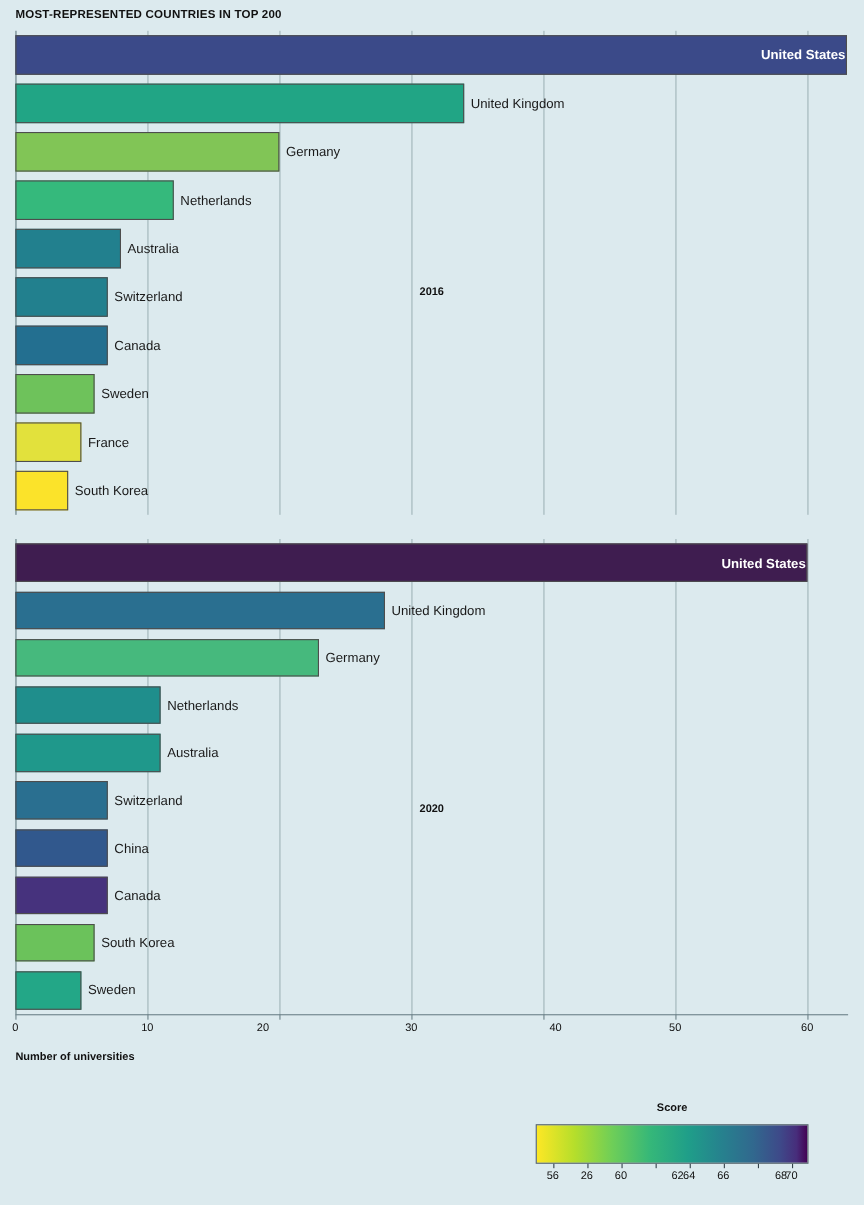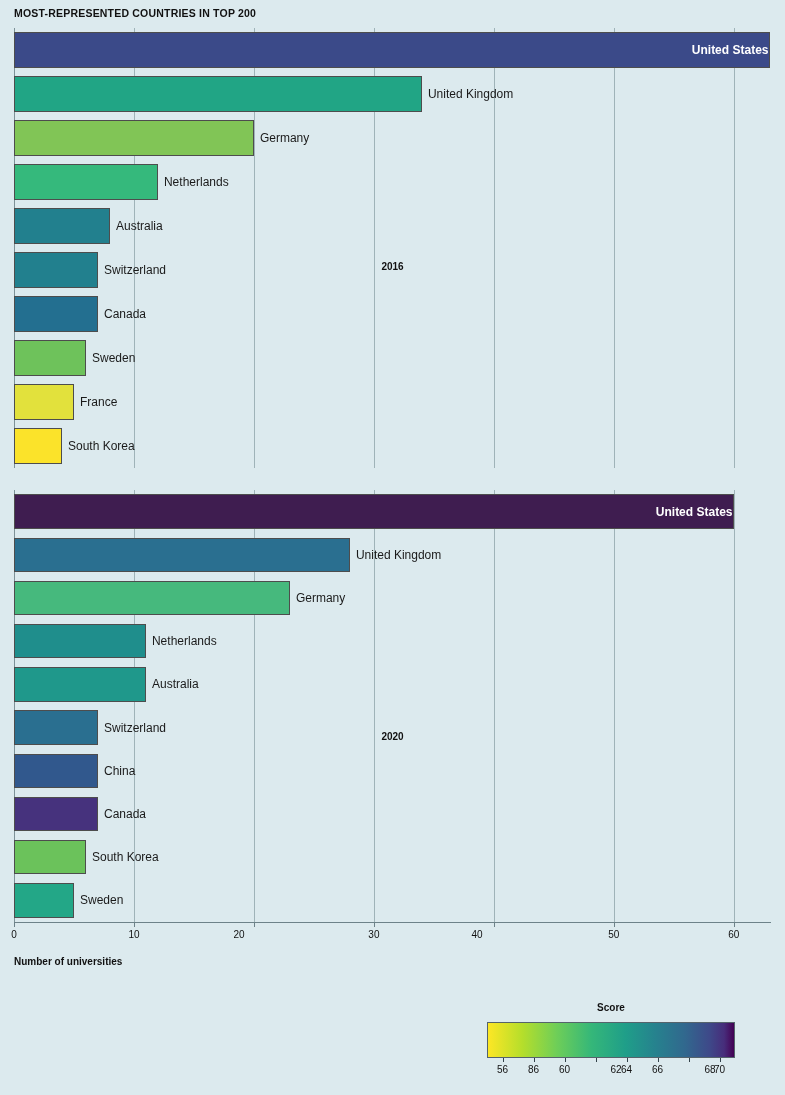--- a/index.html
+++ b/index.html
@@ -221,36 +221,36 @@
     <div class="xaxis-line"></div>
   <div class="xtick" style="left: 0px;"></div>
       <div class="xtick-label" style="left: 0px;">0</div>
       <div class="xtick" style="left: 119.968px;"></div>
       <div class="xtick-label" style="left: 119.968px;">10</div>
       <div class="xtick" style="left: 239.937px;"></div>
       <div class="xtick-label" style="left: 225px;">20</div>
       <div class="xtick" style="left: 359.905px;"></div>
       <div class="xtick-label" style="left: 359.905px;">30</div>
       <div class="xtick" style="left: 479.873px;"></div>
-      <div class="xtick-label" style="left: 463px;">40</div>
+      <div class="xtick-label" style="left: 491px;">40</div>
       <div class="xtick" style="left: 599.842px;"></div>
       <div class="xtick-label" style="left: 599.842px;">50</div>
       <div class="xtick" style="left: 719.81px;"></div>
       <div class="xtick-label" style="left: 719.81px;">60</div>
     </div>
   <div class="xaxis-title">Number of universities</div>
 
   <div class="legend">
     <div class="legend-title">Score</div>
     <div class="colorbar"></div>
     <div id="cb-ticks">
         <div class="cb-tick" style="left: 15.5px;"></div>
         <div class="cb-label" style="left: 15.5px;">56</div>
         <div class="cb-tick" style="left: 46.5px;"></div>
-        <div class="cb-label" style="left: 46.5px;">86</div>
+        <div class="cb-label" style="left: 46.5px;">26</div>
         <div class="cb-tick" style="left: 77.5px;"></div>
         <div class="cb-label" style="left: 77.5px;">60</div>
         <div class="cb-tick" style="left: 108.5px;"></div>
         <div class="cb-label" style="left: 108.5px; padding-left: 41px;">62</div>
         <div class="cb-tick" style="left: 139.5px;"></div>
         <div class="cb-label" style="left: 139.5px;">64</div>
         <div class="cb-tick" style="left: 170.5px;"></div>
         <div class="cb-label" style="left: 170.5px;">66</div>
         <div class="cb-tick" style="left: 201.5px;"></div>
         <div class="cb-label" style="left: 201.5px; padding-left: 43px;">68</div>

